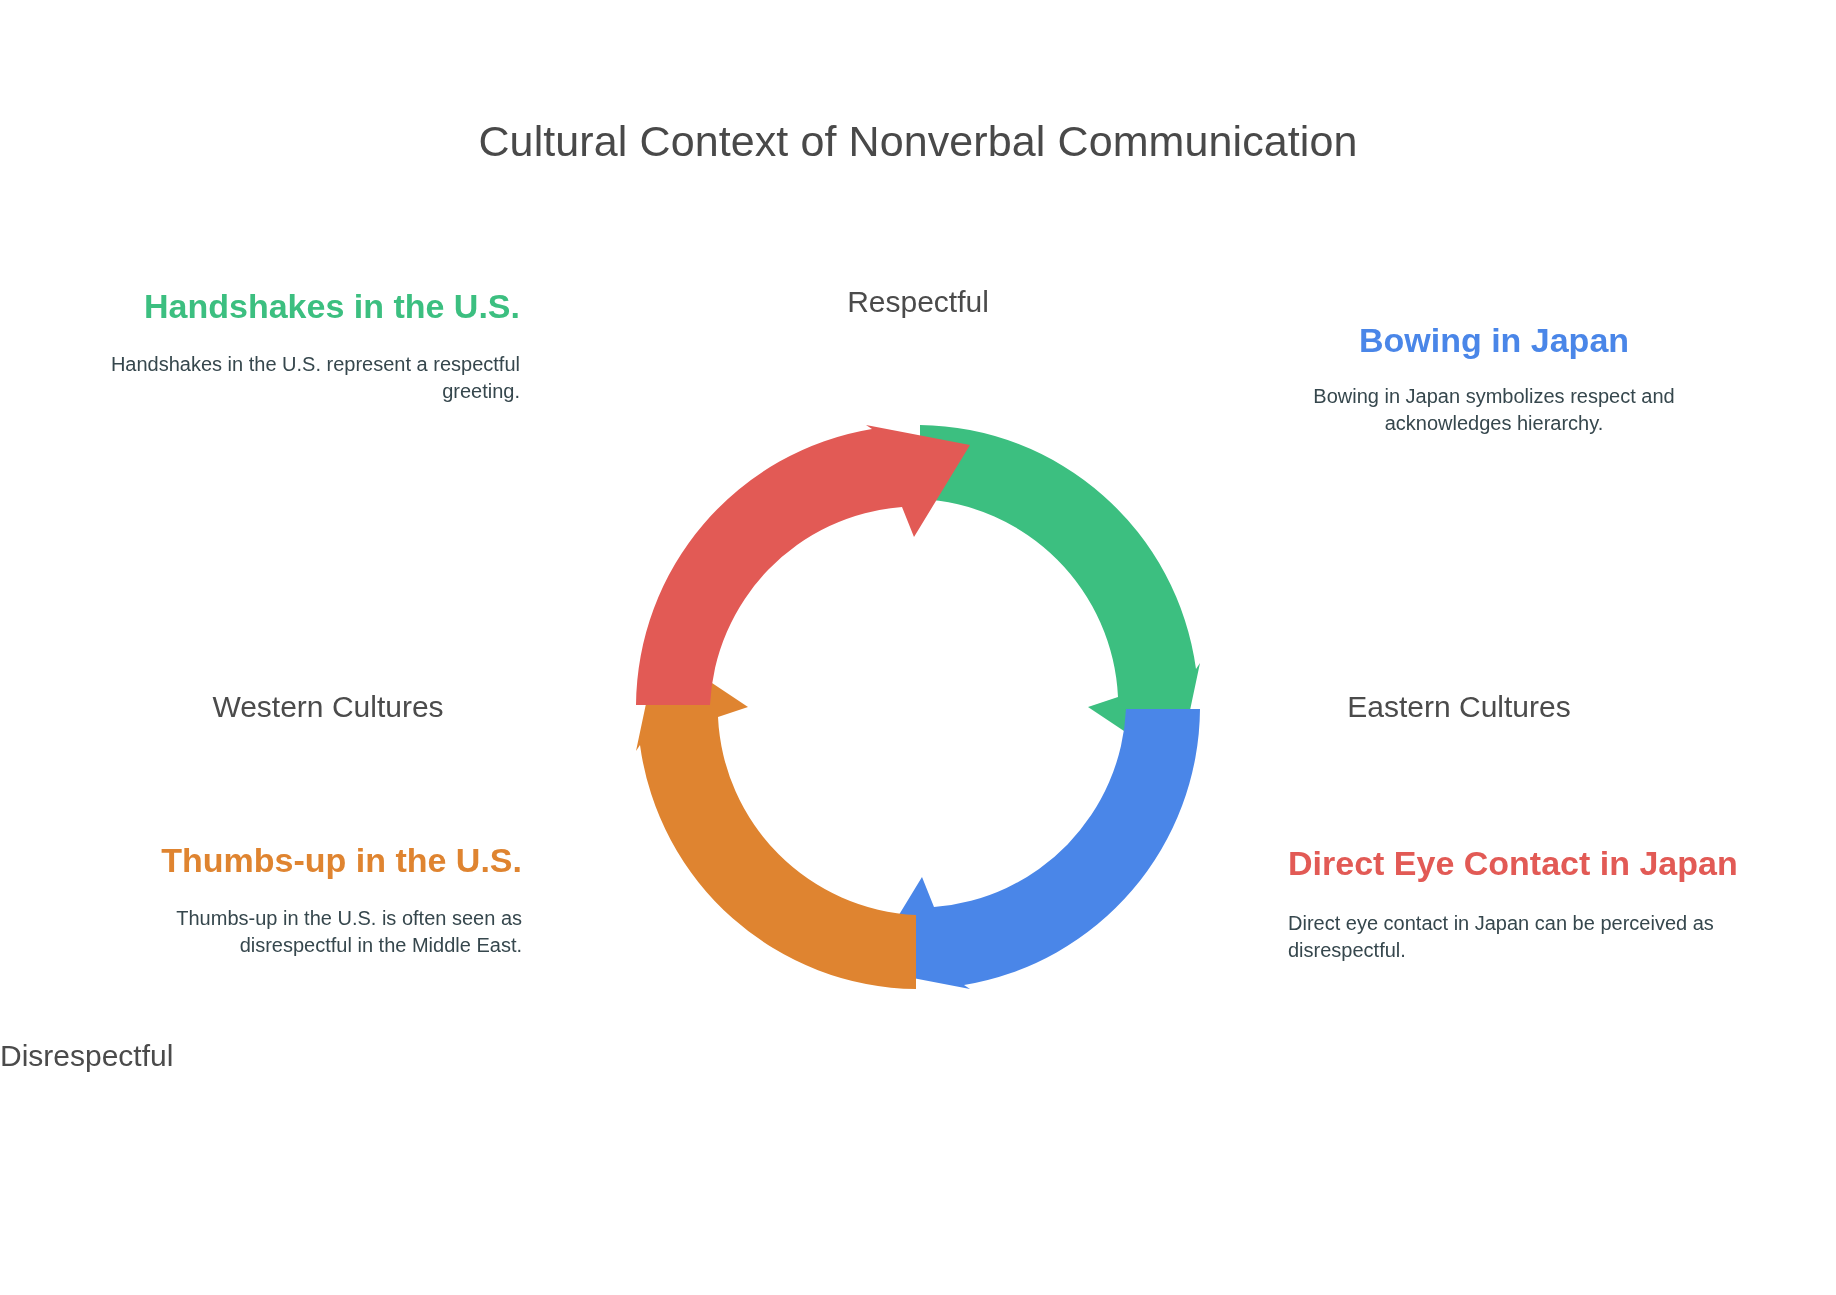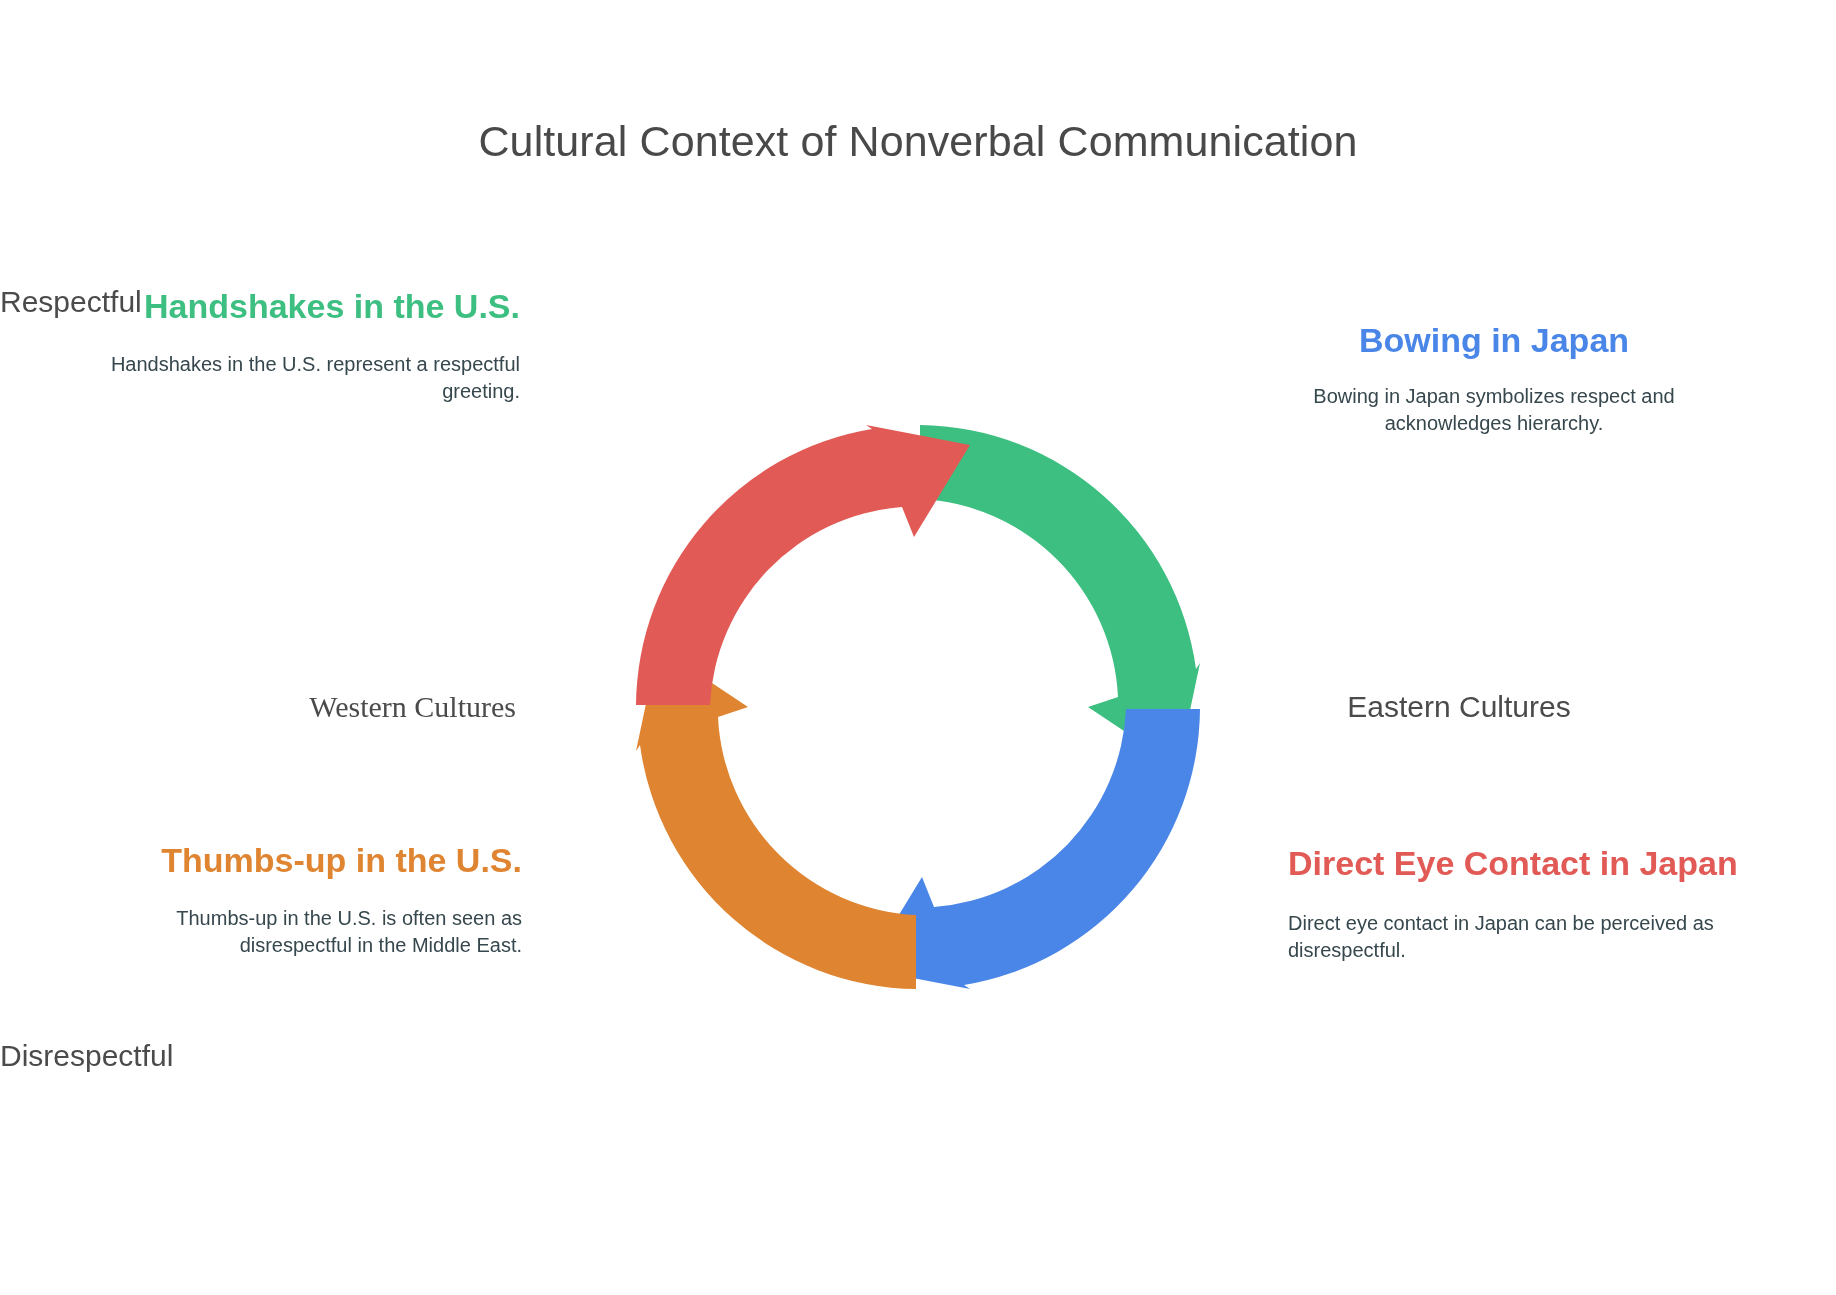--- a/index.html
+++ b/index.html
@@ -46,27 +46,27 @@
 
   
   .axis-label {
     position: absolute;
     font-size: 30px;
     font-weight: 400;
     color: #4b4b4b;
     white-space: nowrap;
   }
   #axis-label-top {
-    left: 0; top: 285px; width: 1836px; 
+    left: 0; top: 285px; width: 1836px; text-align: center;
   }
   #axis-label-bottom {
     left: 0; top: 1039px; width: 1836px; 
   }
   #axis-label-left {
-    left: 116px; top: 690px; width: 400px; text-align: right; font-family: Liberation Serif, serif;
+    left: 128px; top: 690px; width: 400px; text-align: center;
   }
   #axis-label-right {
     left: 1259px; top: 690px; width: 400px; text-align: center;
   }
 
   
   .block {
     position: absolute;
     width: 412px;
   }

